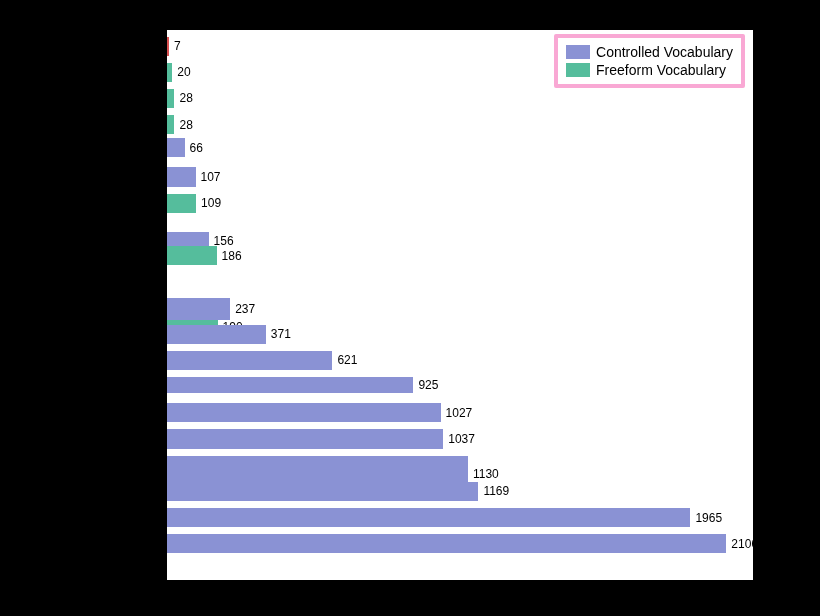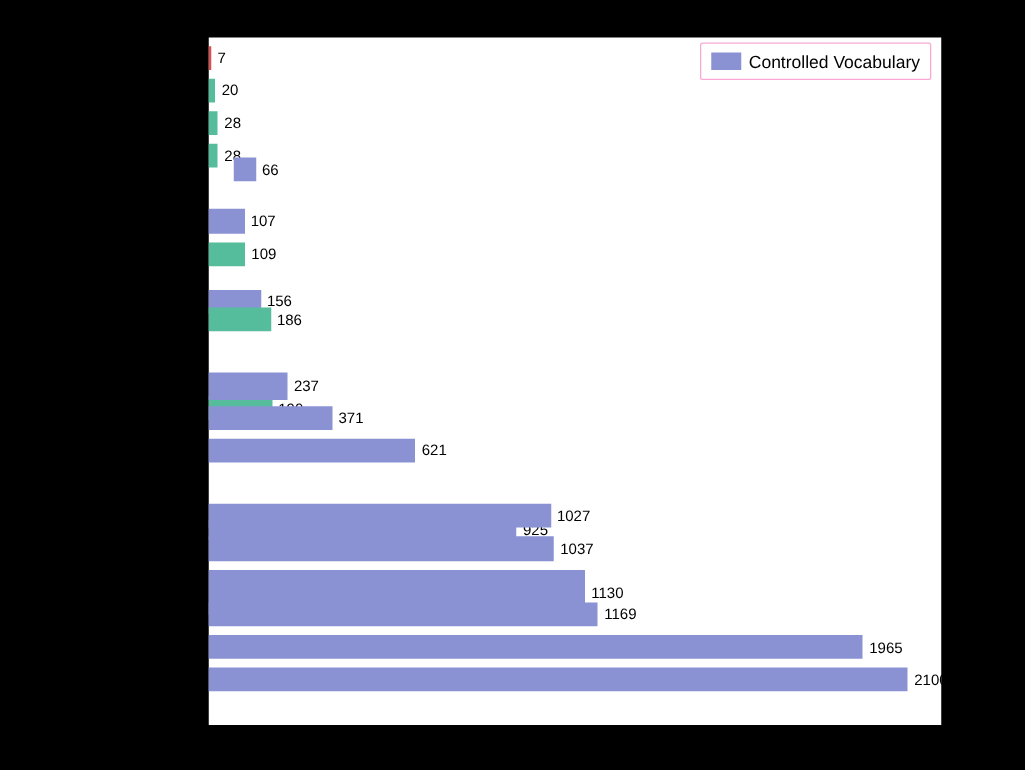--- a/index.html
+++ b/index.html
@@ -28,21 +28,21 @@
     .bar-label {
       margin-left: 5px;
       font-size: 12px;
       color: #000;
     }
     .legend {
       position: absolute;
       right: 8px;
       top: 4px;
       background: #fff;
-      border: 1px solid #f9a8d4;
+      border: 4px solid #f9a8d4;
       padding: 4px 8px;
       font-size: 14px;
       border-radius: 2px;
     }
     .legend-item {
       display: flex;
       align-items: center;
       gap: 6px;
       margin: 2px 0;
     }
@@ -53,39 +53,43 @@
   </style>
 </head>
 <body>
 
 <div class="plot-area">
   <div class="legend">
     <div class="legend-item">
       <div class="legend-swatch bar-controlled"></div>
       <span>Controlled Vocabulary</span>
     </div>
+    <div class="legend-item">
+      <div class="legend-swatch bar-freeform"></div>
+      <span>Freeform Vocabulary</span>
+    </div>
   </div>
   <div id="bars-container">
       <div class="bar-row" style="top: 6.53571px; height: 19.119px;">
         <div class="bar bar-special" style="width: 2px; height: 100%;"></div>
         <span class="bar-label">7</span>
       </div>
       <div class="bar-row" style="top: 32.7262px; height: 19.119px;">
         <div class="bar bar-freeform" style="width: 5.32727px; height: 100%;"></div>
         <span class="bar-label">20</span>
       </div>
       <div class="bar-row" style="top: 58.9167px; height: 19.119px;">
         <div class="bar bar-freeform" style="width: 7.45818px; height: 100%;"></div>
         <span class="bar-label">28</span>
       </div>
       <div class="bar-row" style="top: 85.1071px; height: 19.119px;">
         <div class="bar bar-freeform" style="width: 7.45818px; height: 100%;"></div>
         <span class="bar-label">28</span>
       </div>
-      <div class="bar-row" style="top: 96px; height: 19.119px; padding-left: 20px;">
+      <div class="bar-row" style="top: 108px; height: 19.119px;">
         <div class="bar bar-controlled" style="width: 17.58px; height: 100%;"></div>
         <span class="bar-label">66</span>
       </div>
       <div class="bar-row" style="top: 137.488px; height: 19.119px;">
         <div class="bar bar-controlled" style="width: 28.5009px; height: 100%;"></div>
         <span class="bar-label">107</span>
       </div>
       <div class="bar-row" style="top: 163.679px; height: 19.119px;">
         <div class="bar bar-freeform" style="width: 29.0336px; height: 100%;"></div>
         <span class="bar-label">109</span>
@@ -107,21 +111,21 @@
         <span class="bar-label">237</span>
       </div>
       <div class="bar-row" style="top: 294.631px; height: 19.119px;">
         <div class="bar bar-controlled" style="width: 98.8209px; height: 100%;"></div>
         <span class="bar-label">371</span>
       </div>
       <div class="bar-row" style="top: 320.821px; height: 19.119px;">
         <div class="bar bar-controlled" style="width: 165.412px; height: 100%;"></div>
         <span class="bar-label">621</span>
       </div>
-      <div class="bar-row" style="top: 347.012px; height: 16px; margin-top: 39px;">
+      <div class="bar-row" style="top: 347.012px; height: 16px;">
         <div class="bar bar-controlled" style="width: 246.386px; height: 100%;"></div>
         <span class="bar-label">925</span>
       </div>
       <div class="bar-row" style="top: 373.202px; height: 19.119px;">
         <div class="bar bar-controlled" style="width: 273.555px; height: 100%;"></div>
         <span class="bar-label">1027</span>
       </div>
       <div class="bar-row" style="top: 399.393px; height: 19.119px;">
         <div class="bar bar-controlled" style="width: 276.219px; height: 100%;"></div>
         <span class="bar-label">1037</span>

